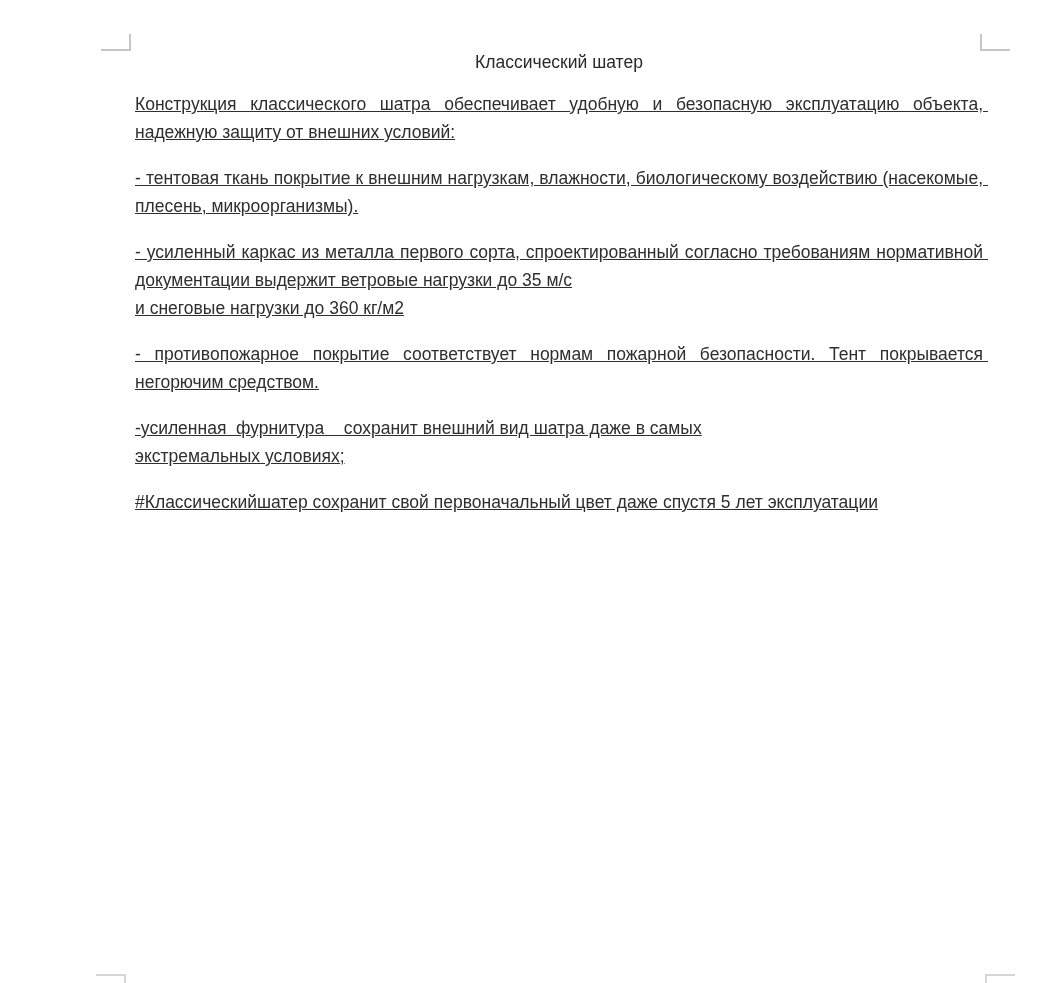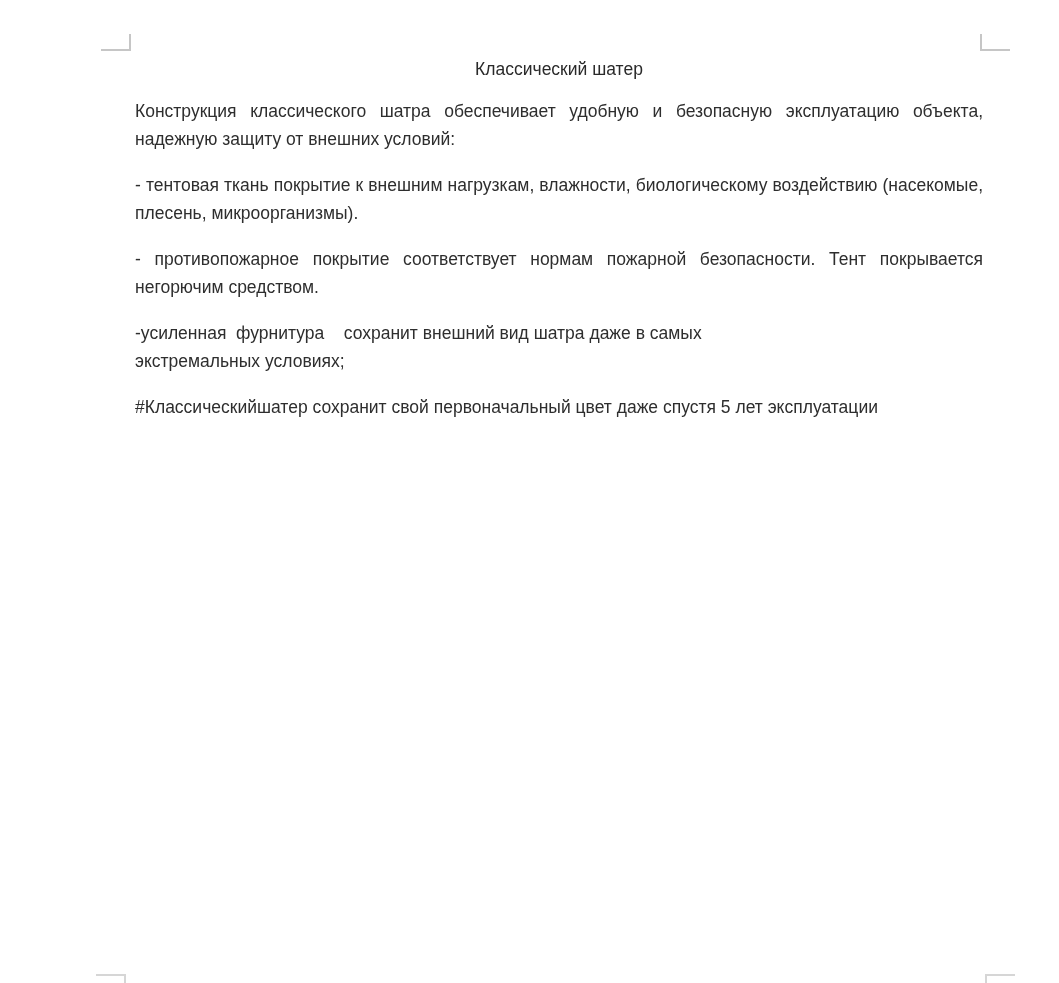--- a/index.html
+++ b/index.html
@@ -11,37 +11,38 @@
       height: 983px;
       position: relative;
       background: #ffffff;
       overflow: hidden;
       font-family: "Liberation Sans", "DejaVu Sans", sans-serif;
       color: #2e2e2e;
     }
     .content {
       position: absolute;
       left: 135px;
-      top: 55px;
+      top: 48px;
       width: 848px;
       font-size: 17.5px;
       line-height: 28px;
     }
     .doc-title {
       font-size: 17.5px;
       font-weight: 400;
       text-align: center;
       margin: 0 0 14px 0;
       color: #2a2a2a;
     }
     .para {
       margin: 0 0 18px 0;
       text-align: justify;
       white-space: pre-wrap;
       color: #2e2e2e;
+      text-decoration: underline;
     }
     
     .mark {
       position: absolute;
       width: 30px;
       height: 17px;
       box-sizing: border-box;
     }
     .mark-tl {
       left: 101px;
@@ -76,20 +77,22 @@
 <div class="mark mark-bl"></div>
 <div class="mark mark-br"></div>
 
 <div class="content">
   <h1 class="doc-title">Классический шатер</h1>
 
   <p class="para">Конструкция классического шатра обеспечивает удобную и безопасную эксплуатацию объекта, надежную защиту от внешних условий:</p>
 
   <p class="para">- тентовая ткань покрытие к внешним нагрузкам, влажности, биологическому воздействию (насекомые, плесень, микроорганизмы).</p>
 
+  <p class="para">- усиленный каркас из металла первого сорта, спроектированный согласно требованиям нормативной документации выдержит ветровые нагрузки до 35 м/с
+и снеговые нагрузки до 360 кг/м2</p>
 
   <p class="para">- противопожарное покрытие соответствует нормам пожарной безопасности. Тент покрывается негорючим средством.</p>
 
   <p class="para">-усиленная  фурнитура    сохранит внешний вид шатра даже в самых
 экстремальных условиях;</p>
 
   <p class="para">#Классическийшатер сохранит свой первоначальный цвет даже спустя 5 лет эксплуатации</p>
 
 </div>
 

